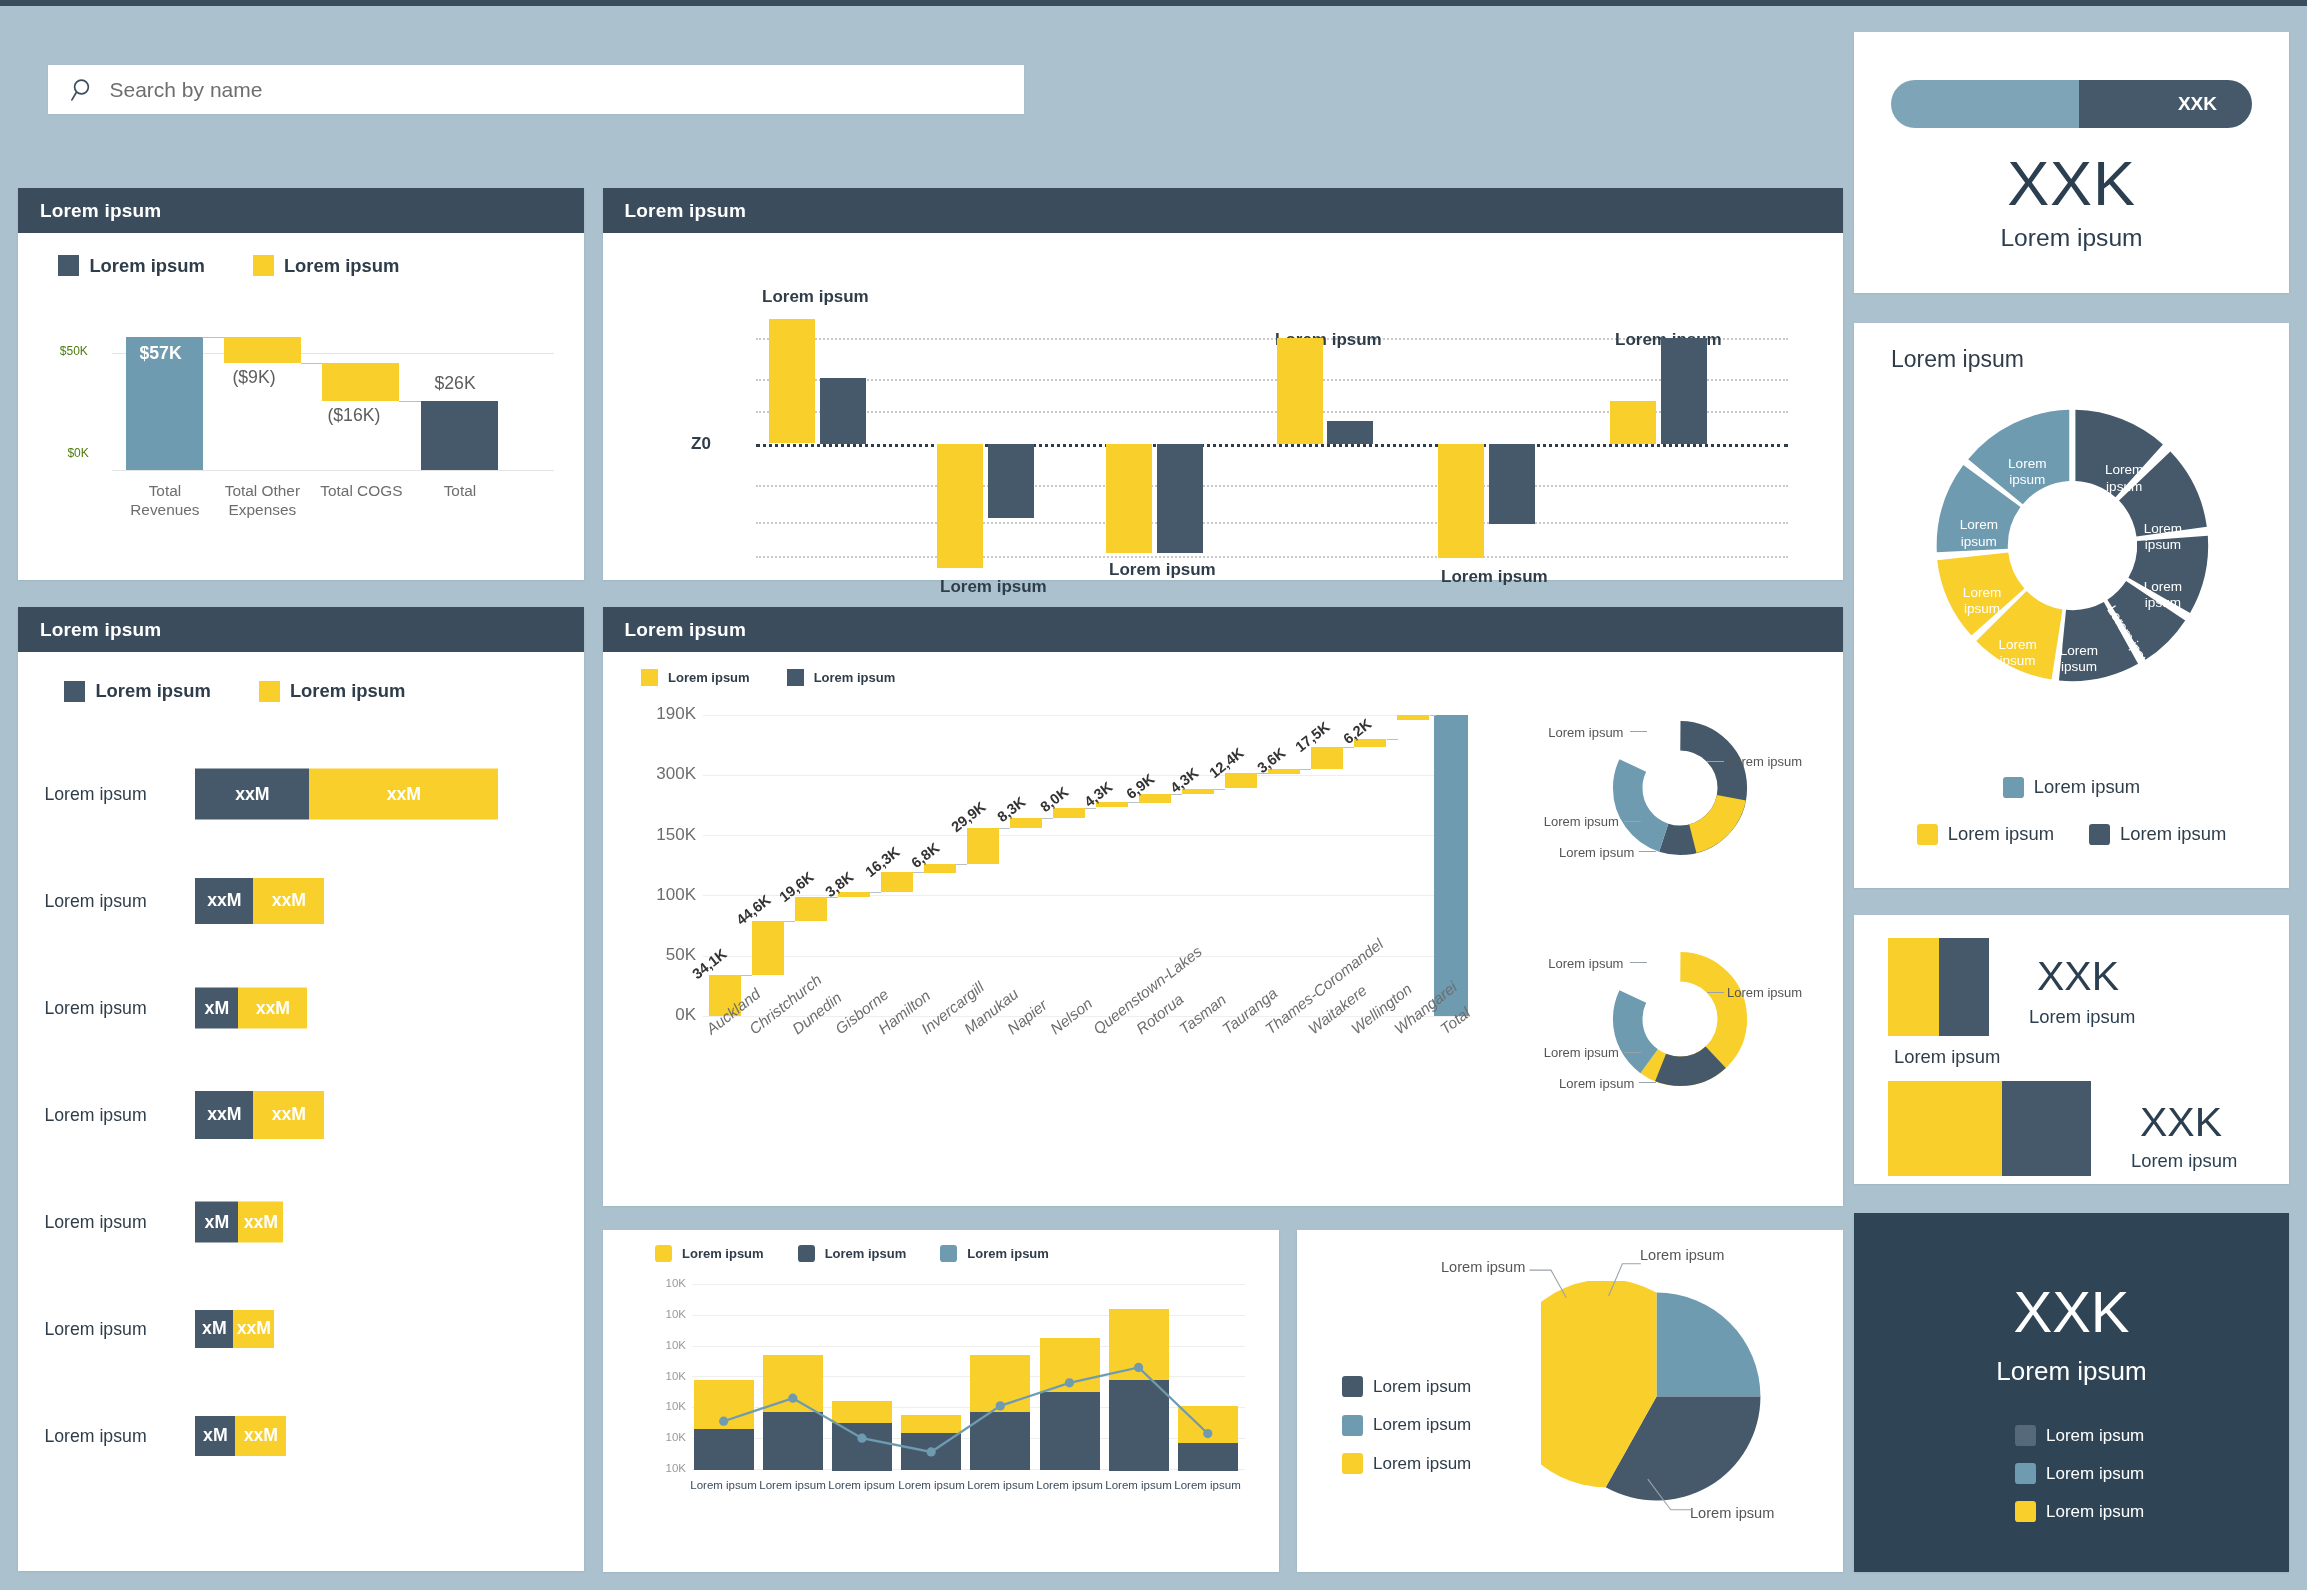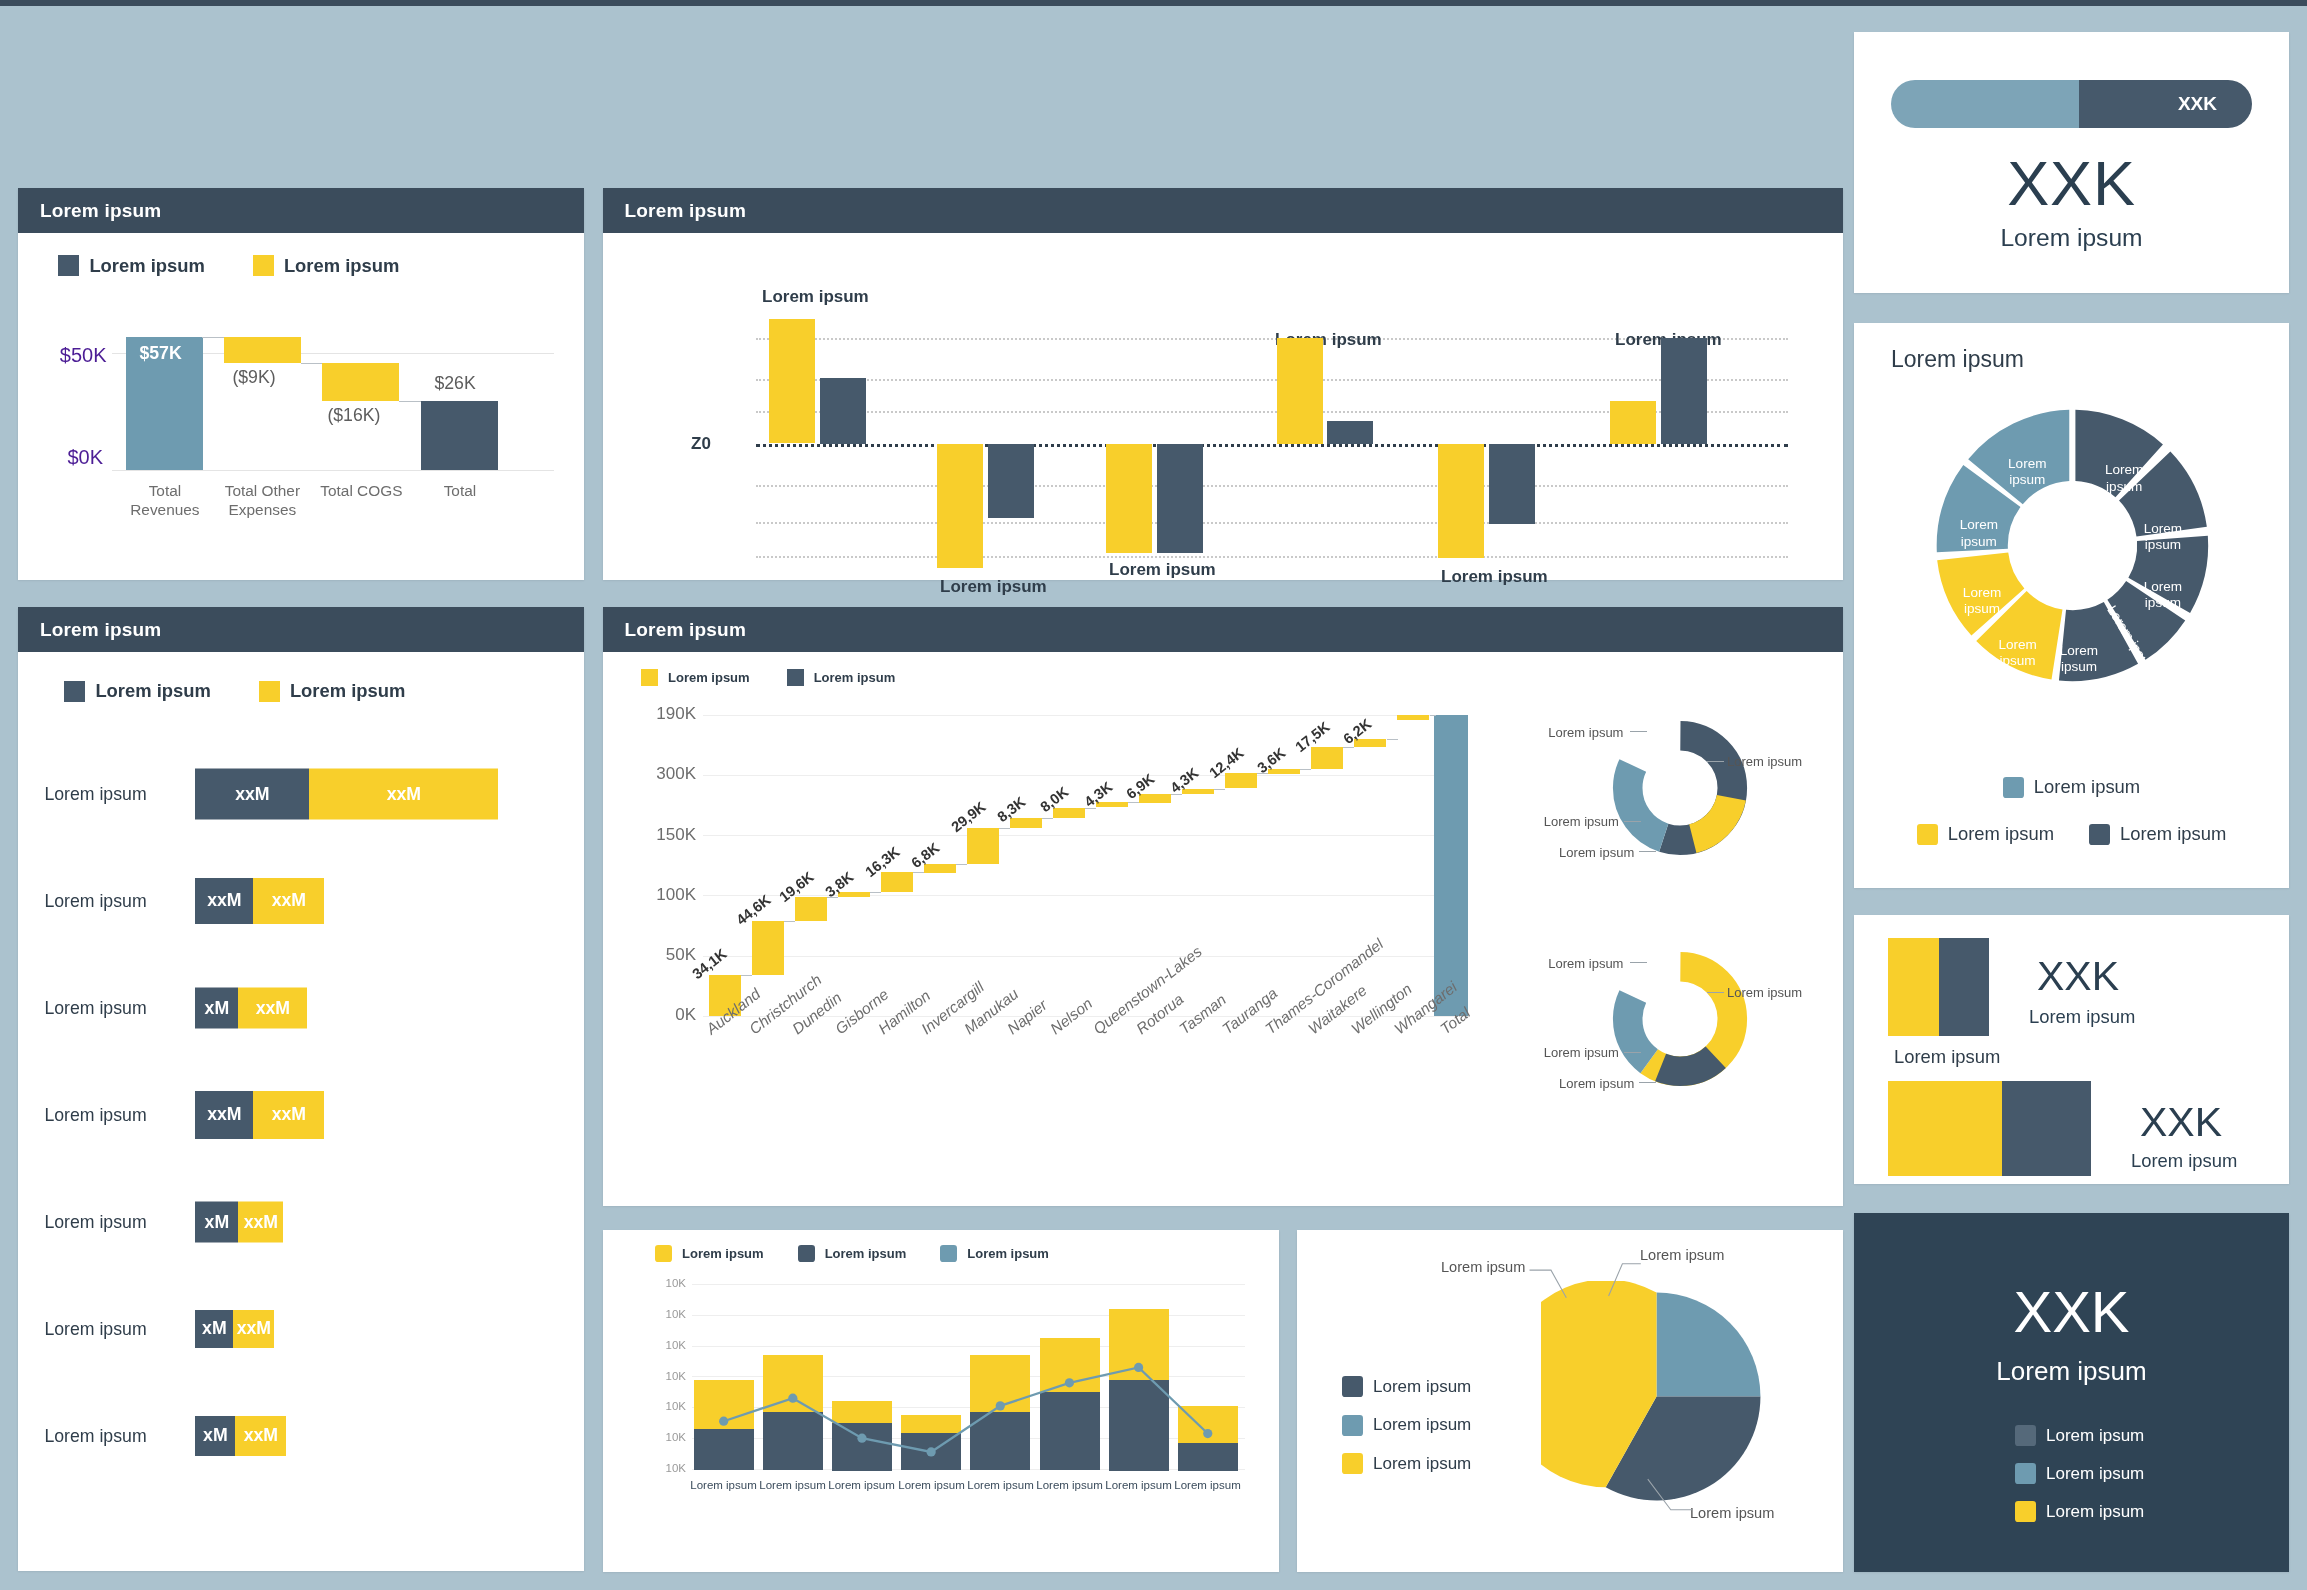--- a/index.html
+++ b/index.html
@@ -38,21 +38,21 @@
   .swatch { width: 21px; height: 21px; flex: 0 0 auto; }
   .swatch.sm { width: 17px; height: 17px; }
   .swatch.rnd { border-radius: 3.1px; }
   .legend-label { font-size: 18.4px; font-weight: 700; color: #2f3d4a; white-space: nowrap; }
   .legend-label.sm { font-size: 13px; font-weight: 700; }
 
   
   #card-revenue { left: 18.4px; top: 188px; width: 566px; height: 392px; }
   .wf-legend { position: absolute; left: 40px; top: 21.5px; }
   .wf-plot { position: absolute; left: 23px; top: 85px; width: 520px; height: 223px; }
-  .wf-ylabel { position: absolute; font-size: 20px; color: #4c1d95; }
+  .wf-ylabel { position: absolute; font-size: 12px; color: #4d7c0f; }
   .wf-gridline { position: absolute; left: 71px; right: 7.7px; height: 0.8px; background: #e4e4e4; }
   .wf-bar { position: absolute; }
   .wf-conn { position: absolute; height: 1.2px; background: #b9c0c6; }
   .wf-vallabel { position: absolute; font-size: 17.7px; color: #5d5d5d; white-space: nowrap; }
   .wf-vallabel.inbar { color: #ffffff; font-weight: 700; }
   .wf-cat { position: absolute; font-size: 15.4px; color: #6d6d6d; text-align: center; line-height: 1.25; }
 
   
   #card-diverging { left: 603px; top: 188px; width: 1240px; height: 392px; }
   .dv-plot { position: absolute; left: 68px; top: 60px; width: 1137px; height: 292px; }
@@ -125,20 +125,27 @@
   .kpi2-val { position: absolute; font-size: 41px; color: #2b3f50; }
   .kpi2-sub { position: absolute; font-size: 18.4px; color: #2b3f50; }
 </style>
 </head>
 <body>
 
 <div class="page">
 
   <div class="top-strip"></div>
 
+  <div class="searchbar">
+    <svg class="search-icon" viewBox="0 0 34 34">
+      <circle cx="15" cy="13" r="9" fill="none" stroke="#3b4c5c" stroke-width="2.2"></circle>
+      <line x1="8.4" y1="20" x2="2.5" y2="30" stroke="#3b4c5c" stroke-width="2.2" stroke-linecap="round"></line>
+    </svg>
+    <span class="search-placeholder">Search by name</span>
+  </div>
 
   <div class="card" id="card-revenue">
     <div class="card-head">
       <span class="card-head-title">Lorem ipsum</span>
     </div>
     <div class="card-body">
       <div class="wf-legend legend-row">
         <div class="legend-item">
           <span class="swatch" style="background:#46596b"></span>
           <span class="legend-label">Lorem ipsum</span>

